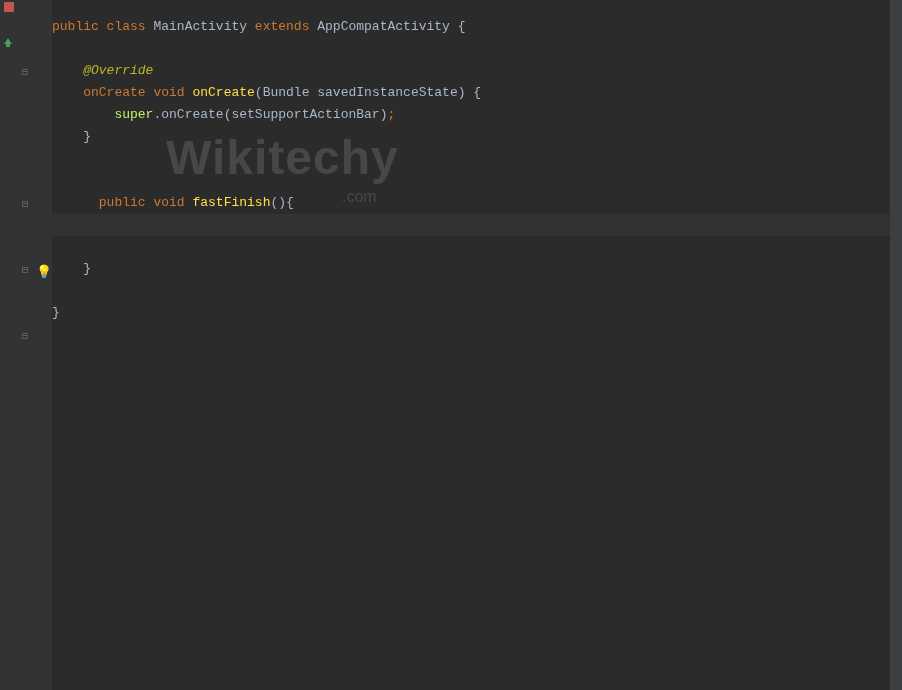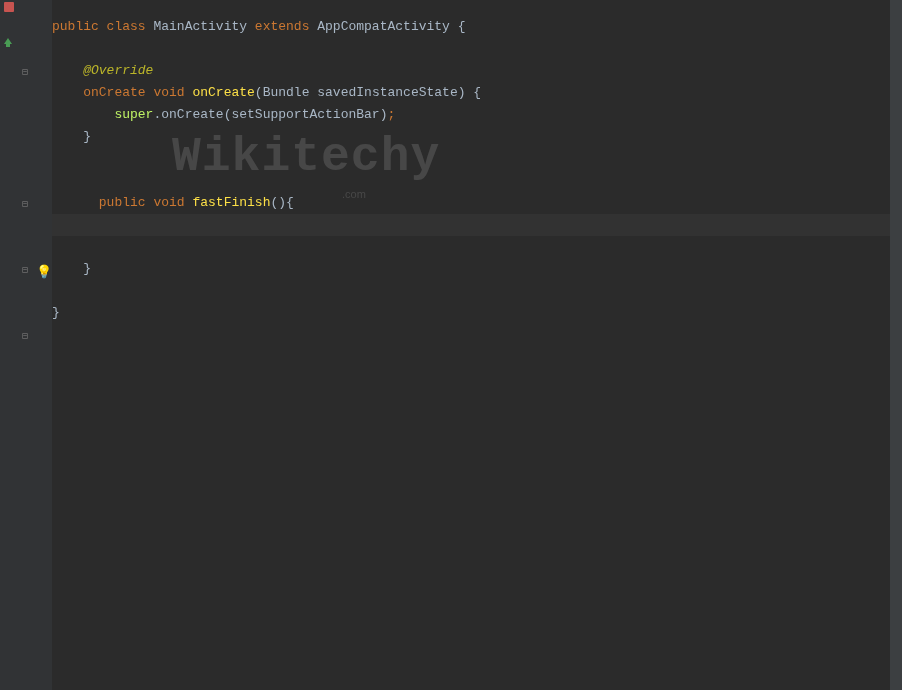--- a/index.html
+++ b/index.html
@@ -70,34 +70,34 @@
   .kw-super { color: #bef264; }
   .method-decl { color: #fde047; }
   .override { color: #bbb529; font-style: italic; }
   .italic-ref { color: #9876aa; font-style: italic; }
   .punct { color: #cc7832; }
   .plain { color: #a9b7c6; }
   .brace { color: #a9b7c6; }
   .watermark {
     position: absolute;
     top: 130px;
-    left: 120px;
+    left: 114px;
     font-size: 48px;
     color: rgba(200,200,200,0.18);
-    font-family: Liberation Mono, monospace;
+    font-family: Liberation Sans, sans-serif;
     font-weight: bold;
     pointer-events: none;
     z-index: 10;
     letter-spacing: 1px;
   }
   .watermark-sub {
     position: absolute;
     top: 188px;
     left: 290px;
-    font-size: 11px;
+    font-size: 16px;
     color: rgba(200,200,200,0.18);
     font-family: Arial, sans-serif;
     pointer-events: none;
     z-index: 10;
   }
   .right-scrollbar {
     position: absolute;
     right: 0;
     top: 0;
     width: 12px;

